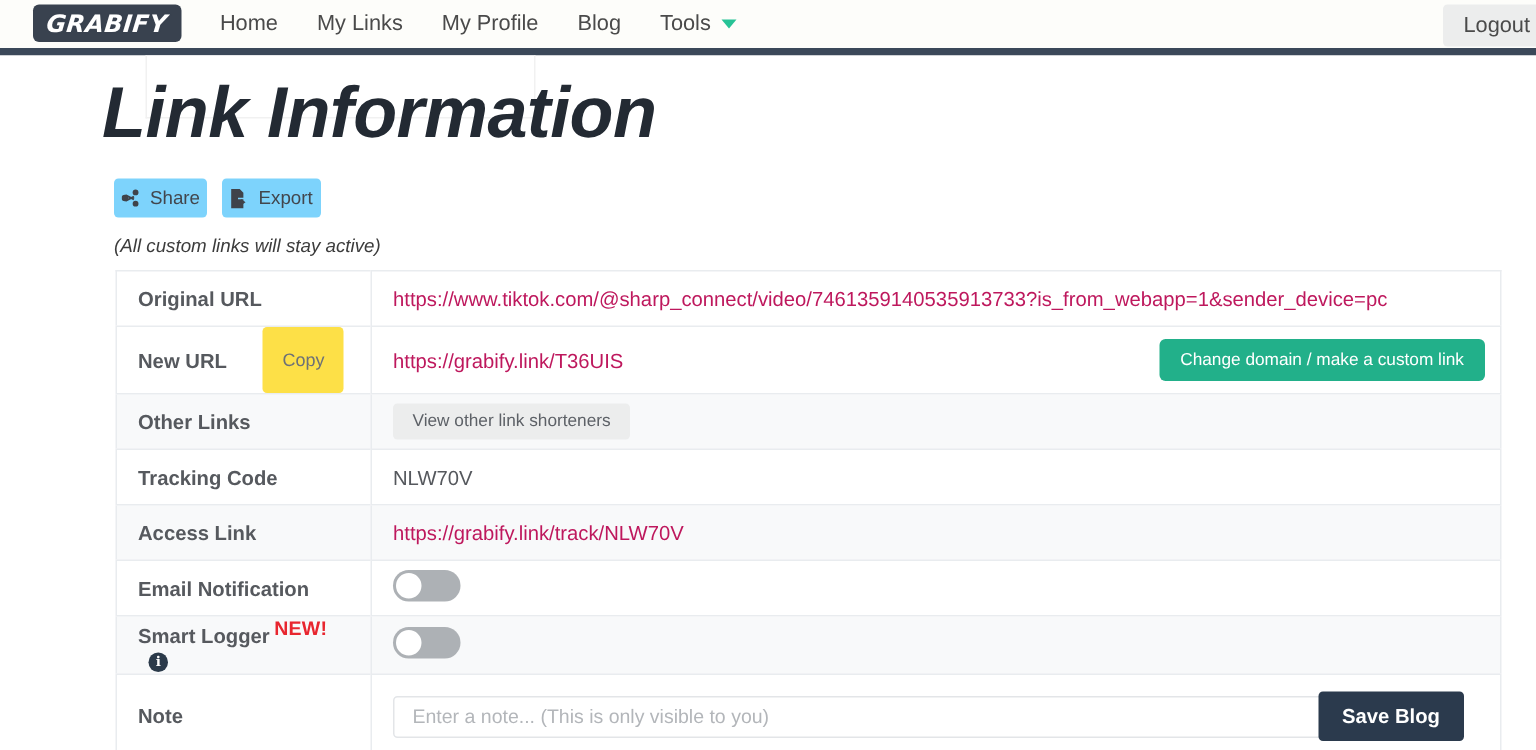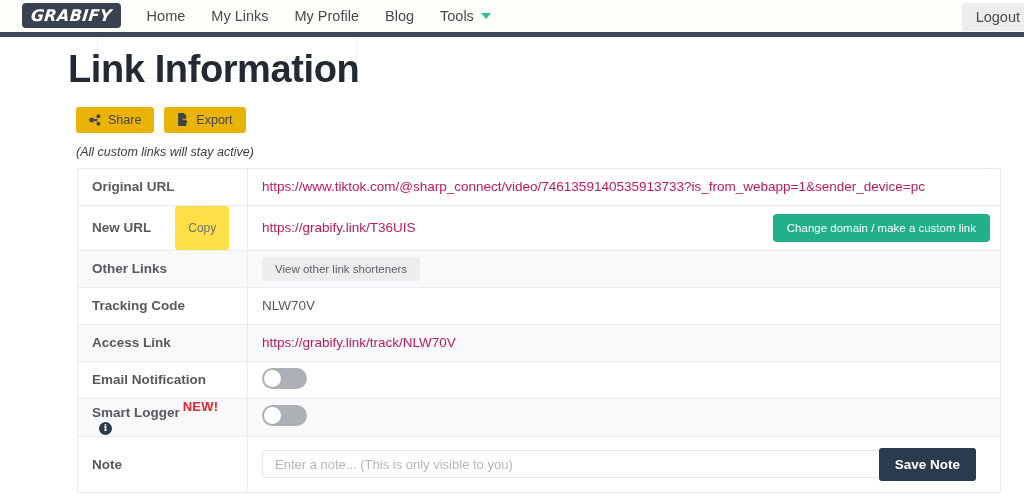--- a/index.html
+++ b/index.html
@@ -87,37 +87,38 @@
     width: 260px;
     height: 42px;
     background: #ffffff;
     border: 1px solid #f1f1f1;
     border-top: none;
     pointer-events: none;
   }
   .content { position: relative; padding-left: 68px; padding-top: 9px; }
 
   .page-title {
-    font-size: 38px;
+    font-size: 48px;
     font-weight: 700;
     color: #232a33;
     margin: 0;
     letter-spacing: -0.4px;
     line-height: 1.25;
+    font-style: italic;
   }
 
   .action-row { display: flex; gap: 10px; margin-top: 13px; padding-left: 8px; }
   .action-btn {
     display: inline-flex;
     align-items: center;
     gap: 7px;
-    background: #eab308;
-    border: none;
-    border-radius: 3px;
-    padding: 6px 13px;
+    background: #7dd3fc;
+    border: none;
+    border-radius: 3px;
+    padding: 6px 5px;
     font-size: 12.5px;
     color: #42464d;
     font-family: "Liberation Sans", sans-serif;
     cursor: pointer;
   }
   .action-btn svg { display: block; }
 
   .note-line {
     margin-top: 12px;
     padding-left: 8px;
@@ -387,21 +388,21 @@
               <span class="knob"></span>
             </span>
           </td>
         </tr>
 
         <tr class="row-white note-row">
           <td class="cell-label">Note</td>
           <td class="cell-value">
             <div class="note-wrap">
               <input class="note-input" type="text" placeholder="Enter a note... (This is only visible to you)" style="">
-              <button class="save-note-btn">Save Note</button>
+              <button class="save-note-btn">Save Blog</button>
             </div>
           </td>
         </tr>
 
       </tbody>
     </table>
 
   </div>
 </div>
 

